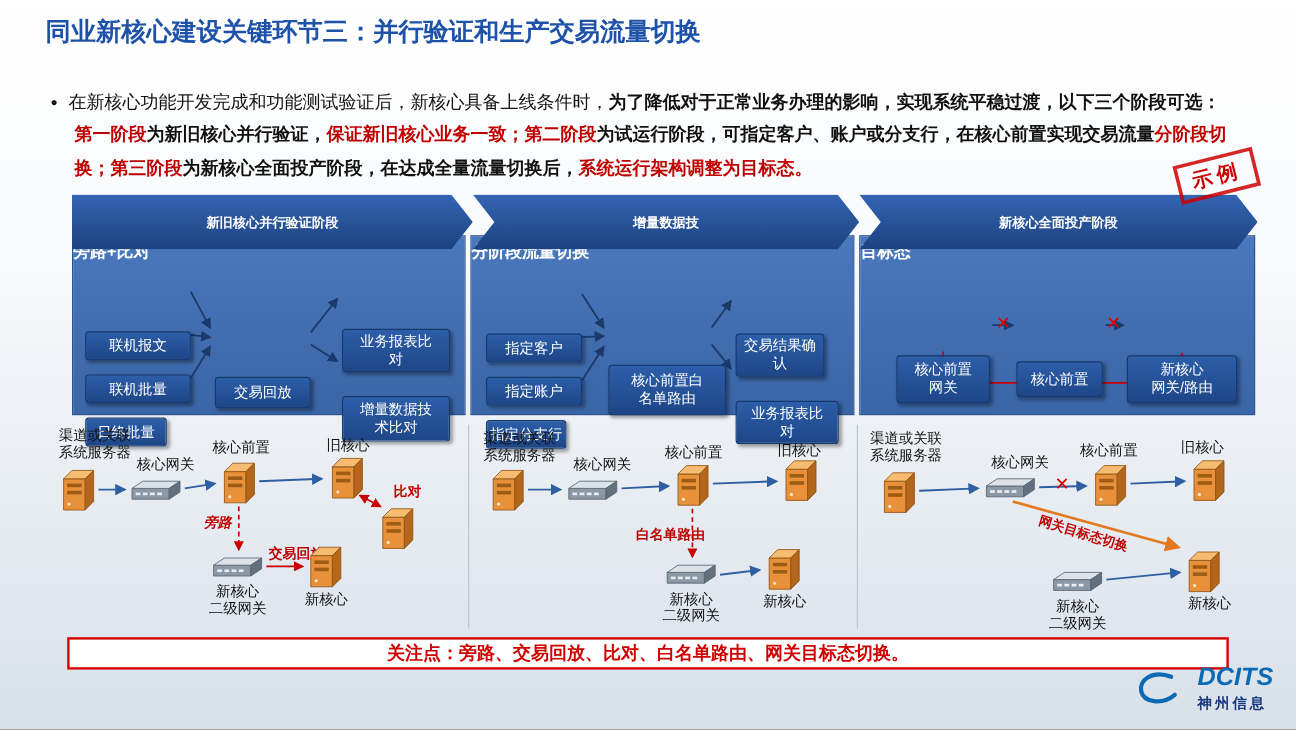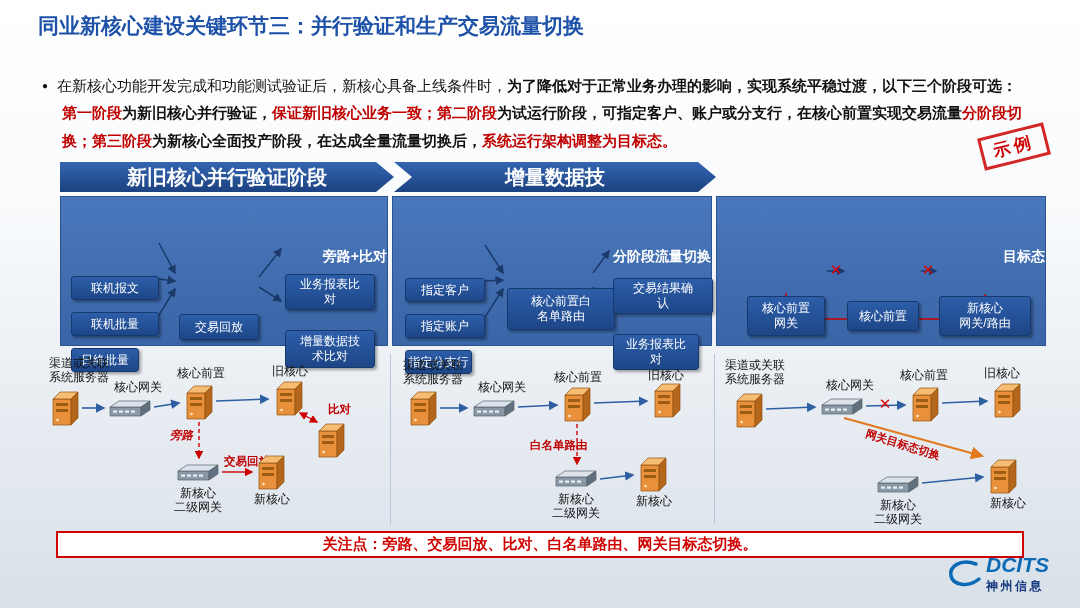--- a/index.html
+++ b/index.html
@@ -14,30 +14,30 @@
            border:3px solid rgba(204,0,0,.85); color:#cc0000; font-size:17px; font-weight:bold;
            letter-spacing:4px; transform:rotate(-14deg); }
 
   .intro { position:absolute; left:42px; top:72px; width:988px; font-size:15px;
            line-height:1.82; color:#111; padding-left:20px; text-indent:-20px; }
   .bullet { font-size:10px; vertical-align:2px; margin-right:9px; }
   .seg-normal { font-weight:400; color:#111; }
   .seg-bold   { font-weight:700; color:#111; }
   .seg-red    { font-weight:700; color:#c00000; }
 
-  .chev { position:absolute; top:162px; height:30px; z-index:2;
+  .chev { position:absolute; top:162px; height:46px; z-index:2;
           background:linear-gradient(180deg,#3465b2,#1c4280); color:#fff;
-          font-size:20px; font-weight:bold; display:flex; align-items:center; justify-content:center; }
+          font-size:11px; font-weight:bold; display:flex; align-items:center; justify-content:center; }
   .chev-first { clip-path:polygon(0 0, calc(100% - 18px) 0, 100% 50%, calc(100% - 18px) 100%, 0 100%); }
   .chev-mid   { clip-path:polygon(0 0, calc(100% - 18px) 0, 100% 50%, calc(100% - 18px) 100%, 0 100%, 18px 50%); }
 
   .panel { position:absolute; top:196px; height:150px;
            background:linear-gradient(180deg,#4a78bc,#3a65a6); border:1px solid #2b5292; }
-  .ptitle { position:absolute; top:4px; left:0; right:0; text-align:right;
-            color:#fff; font-size:14px; font-weight:bold;margin-top:47px; }
+  .ptitle { position:absolute; top:4px; left:0; right:0; text-align:left;
+            color:#fff; font-size:14px; font-weight:bold; }
   .pbox { position:absolute; display:flex; align-items:center; justify-content:center;
           text-align:center; background:linear-gradient(180deg,#2d5ea9,#1d4687);
           border:1px solid #16396f; border-radius:3px; color:#fff; font-size:12px;
           line-height:1.25; white-space:pre-line; box-shadow:2px 2px 3px rgba(0,0,0,.35);margin-top:45px; }
   .psvg, .netsvg { position:absolute; left:0; top:0; }
 
   .net { position:absolute; }
   .nlabel { position:absolute; font-size:12px; line-height:1.18; color:#111;
             text-align:center; white-space:pre-line; }
   .rlabel { position:absolute; font-size:11.5px; font-weight:bold; color:#c00000; white-space:nowrap; }
@@ -54,21 +54,21 @@
   .ln-red    { stroke:#cc0000; stroke-width:1.4; fill:none; }
   .ln-orange { stroke:#e2791f; stroke-width:2.2; }
   .dash { stroke-dasharray:4 3; }
 
   .vsep { position:absolute; width:1px; background:#b8c7da; top:354px; height:170px; }
 
   .focus { position:absolute; left:56px; top:531px; width:968px; height:27px;
            border:2px solid #d00000; background:#ffffff; color:#d00000; font-weight:bold;
            font-size:15px; display:flex; align-items:center; justify-content:center; }
 
-  .logo { position:absolute; left:946px; top:554px; display:flex; align-items:center; gap:4px; }
+  .logo { position:absolute; left:946px; top:554px; display:flex; align-items:center; gap:16px; }
   .logo-swoosh { width:36px; height:36px; }
   .logo-brand { color:#0c6ab5; font-weight:bold; font-style:italic; font-size:21px; line-height:1; }
   .logo-cn { color:#15377e; font-size:12px; letter-spacing:2.5px; font-weight:bold; margin-top:3px; }
 </style>
 </head>
 <body>
 
 <svg width="0" height="0" style="position:absolute" aria-hidden="true">
   <defs>
     <symbol id="sym-server" viewBox="0 0 30 36">
@@ -107,20 +107,21 @@
 
   <div class="title">同业新核心建设关键环节三：并行验证和生产交易流量切换</div>
   <div class="stamp">示例</div>
 
   <div class="intro">
     <span class="bullet">●</span><span class="seg-normal">在新核心功能开发完成和功能测试验证后，新核心具备上线条件时，</span><span class="seg-bold">为了降低对于正常业务办理的影响，实现系统平稳过渡，以下三个阶段可选：</span><span class="seg-red">第一阶段</span><span class="seg-bold">为新旧核心并行验证，</span><span class="seg-red">保证新旧核心业务一致；</span><span class="seg-red">第二阶段</span><span class="seg-bold">为试运行阶段，可指定客户、账户或分支行，在核心前置实现交易流量</span><span class="seg-red">分阶段切换；</span><span class="seg-red">第三阶段</span><span class="seg-bold">为新核心全面投产阶段，在达成全量流量切换后，</span><span class="seg-red">系统运行架构调整为目标态。</span>
   </div>
 
   <div class="chev chev-first" style="left:60px;width:334px">新旧核心并行验证阶段</div>
   <div class="chev chev-mid" style="left:394px;width:322px">增量数据技</div>
+  <div class="chev chev-mid" style="left:716px;width:332px">新核心全面投产阶段</div>
 
   <div class="panel" style="left:60px;width:328px">
     <div class="ptitle">旁路+比对</div>
     <svg class="psvg" width="328" height="150">
       <line class="ln-navy" x1="98" y1="46" x2="114" y2="76" marker-end="url(#m-navy)"></line>
       <line class="ln-navy" x1="98" y1="82" x2="114" y2="84" marker-end="url(#m-navy)"></line>
       <line class="ln-navy" x1="98" y1="118" x2="114" y2="92" marker-end="url(#m-navy)"></line>
       <line class="ln-navy" x1="198" y1="80" x2="220" y2="52" marker-end="url(#m-navy)"></line>
       <line class="ln-navy" x1="198" y1="90" x2="220" y2="104" marker-end="url(#m-navy)"></line>
     </svg>
@@ -139,23 +140,23 @@
     <svg class="psvg" width="320" height="150">
       <line class="ln-navy" x1="92" y1="48" x2="110" y2="76" marker-end="url(#m-navy)"></line>
       <line class="ln-navy" x1="92" y1="84" x2="110" y2="83" marker-end="url(#m-navy)"></line>
       <line class="ln-navy" x1="92" y1="120" x2="110" y2="92" marker-end="url(#m-navy)"></line>
       <line class="ln-navy" x1="200" y1="76" x2="216" y2="54" marker-end="url(#m-navy)"></line>
       <line class="ln-navy" x1="200" y1="90" x2="216" y2="110" marker-end="url(#m-navy)"></line>
     </svg>
     <div class="pbox" style="left:12px;top:36px;width:80px;height:24px">指定客户</div>
     <div class="pbox" style="left:12px;top:72px;width:80px;height:24px">指定账户</div>
     <div class="pbox" style="left:12px;top:108px;width:67px;height:24px">指定分支行</div>
-    <div class="pbox" style="left:114px;top:46px;width:108px;height:42px">核心前置白
+    <div class="pbox" style="left:114px;top:62px;width:98px;height:42px">核心前置白
 名单路由</div>
-    <div class="pbox" style="left:220px;top:36px;width:100px;height:36px">交易结果确
+    <div class="pbox" style="left:220px;top:36px;width:74px;height:36px">交易结果确
 认</div>
     <div class="pbox" style="left:220px;top:92px;width:86px;height:36px">业务报表比
 对</div>
   </div>
 
   <div class="panel" style="left:716px;width:330px">
     <div class="ptitle">目标态</div>
     <svg class="psvg" width="330" height="150">
       <line class="ln-navy" x1="110" y1="74" x2="127" y2="74" marker-end="url(#m-navy)"></line>
       <line class="ln-navy" x1="204" y1="74" x2="219" y2="74" marker-end="url(#m-navy)"></line>

